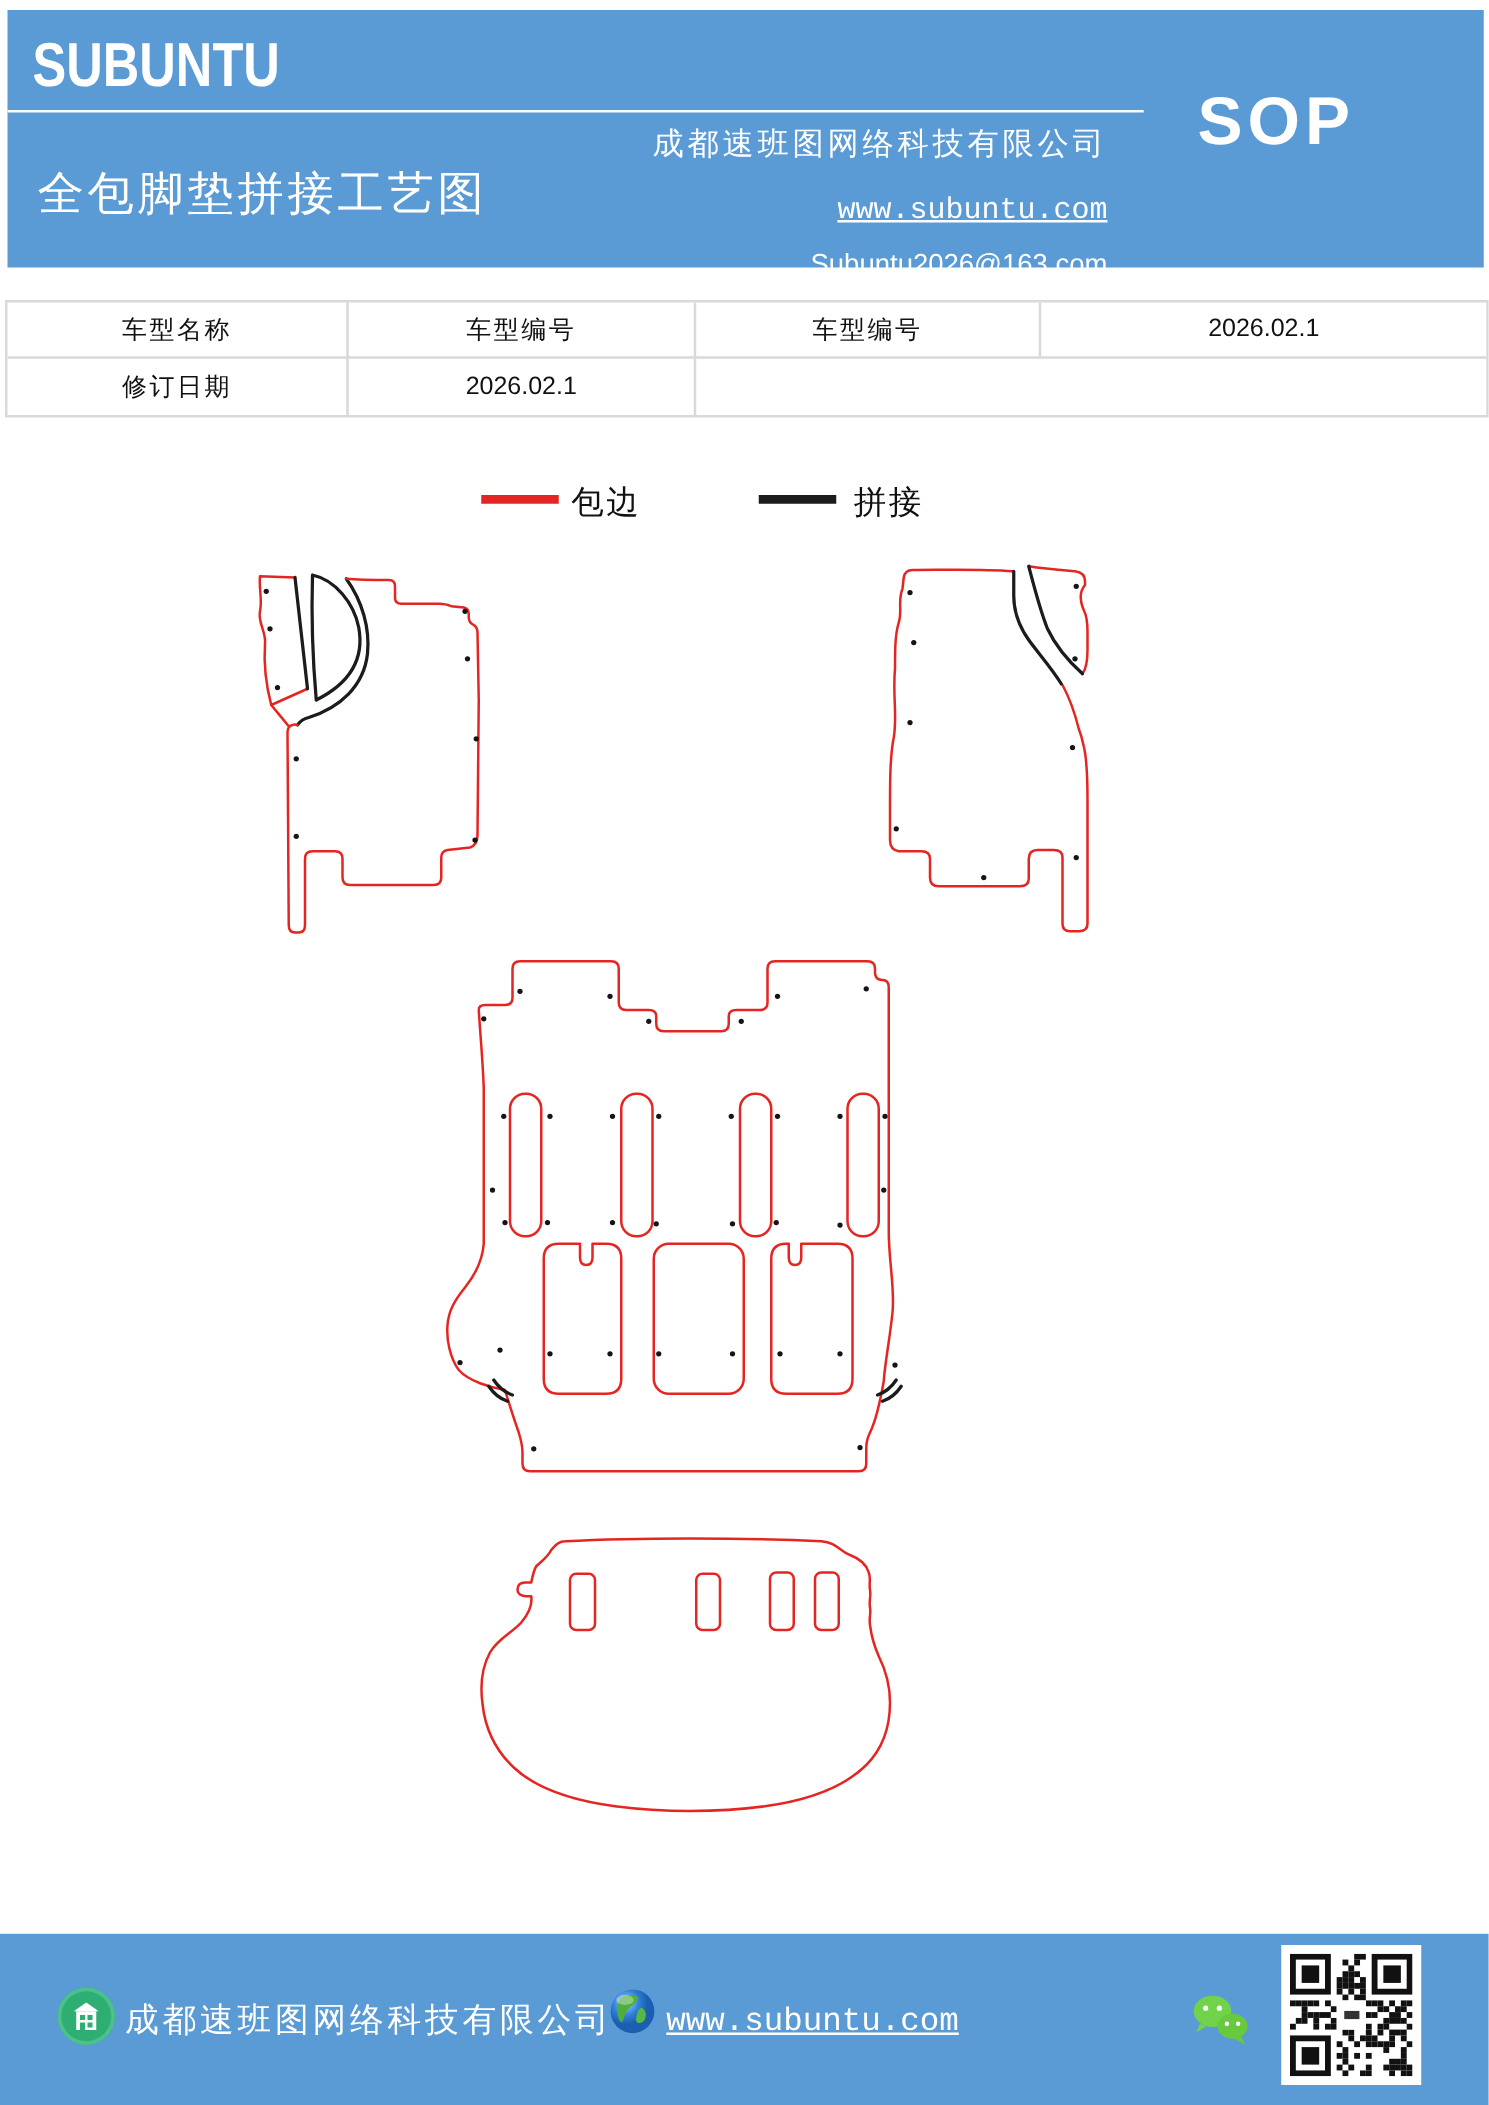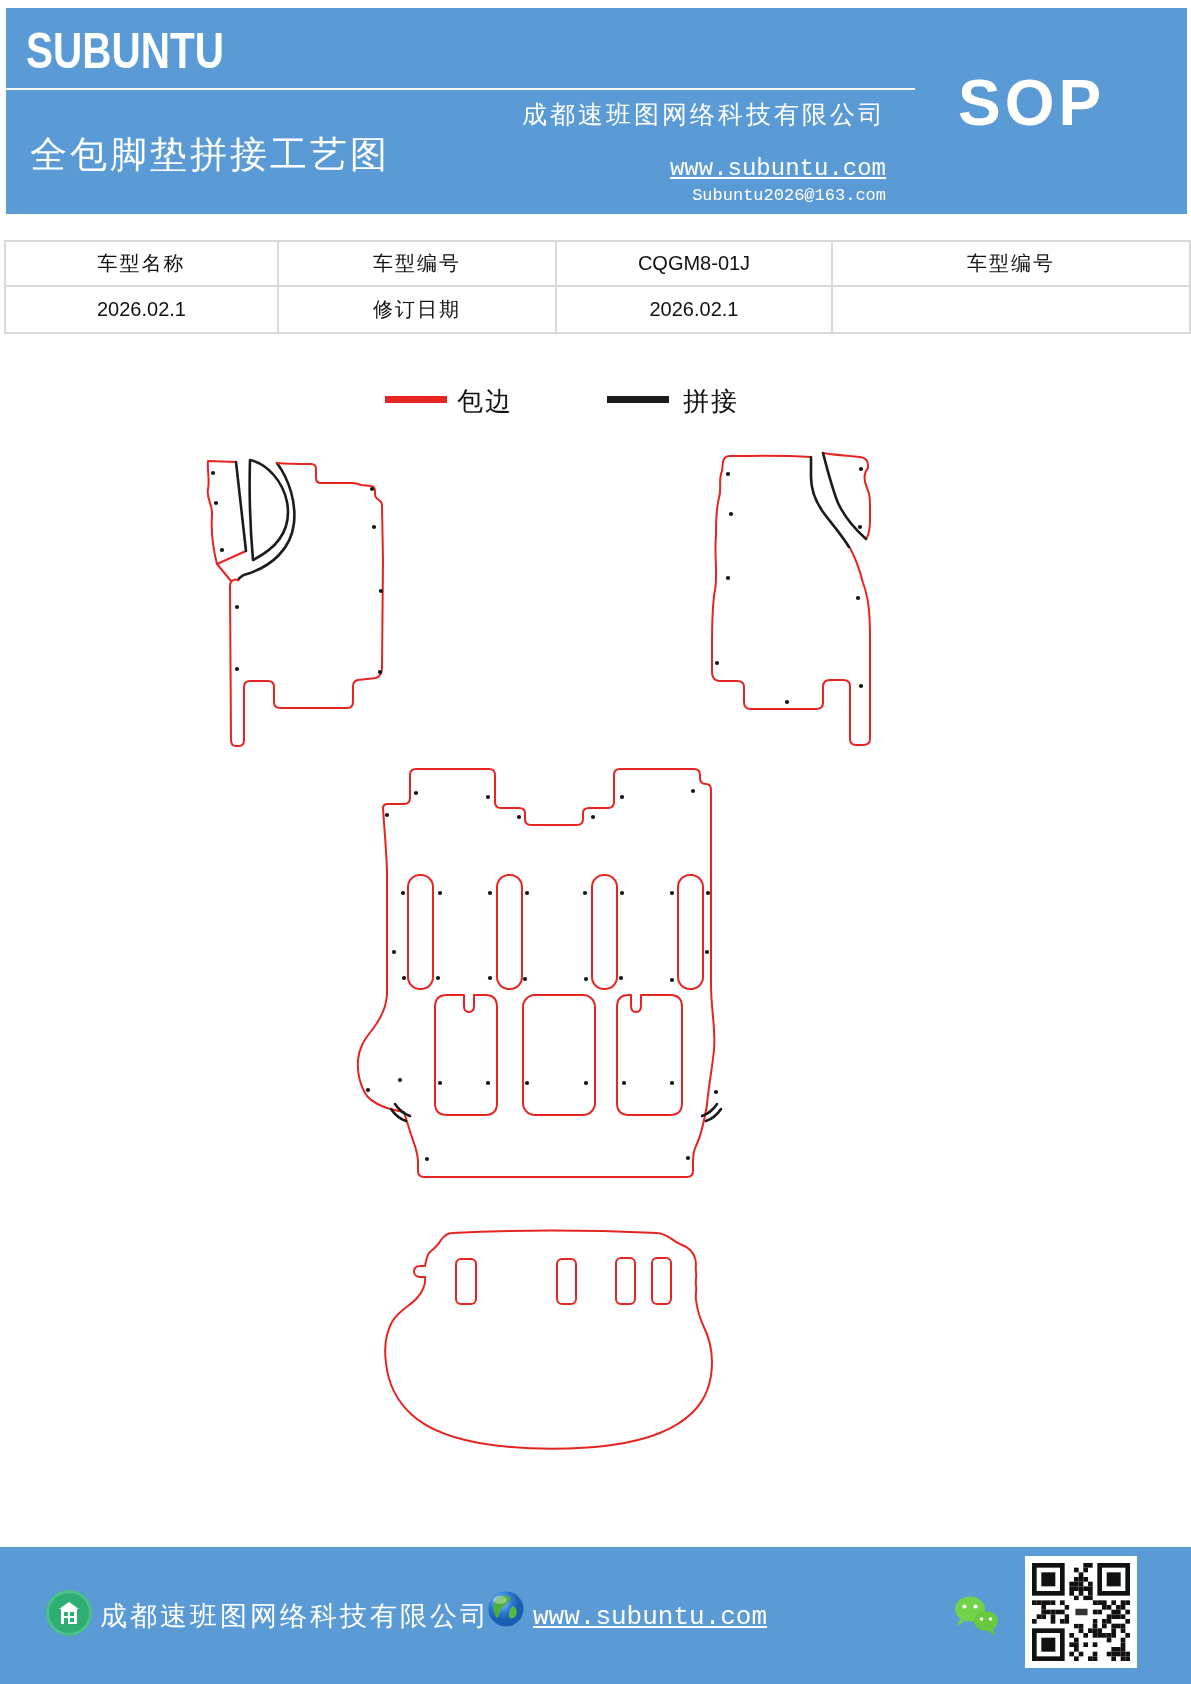--- a/index.html
+++ b/index.html
@@ -15,23 +15,23 @@
         letter-spacing:0px;transform:scale(.88,1.08);transform-origin:left top;
         font-family:"Liberation Sans",sans-serif;}
   .hline{left:0px;top:80px;width:909px;height:2px;background:rgba(255,255,255,.95);}
   .hdr-title{left:24px;top:122px;color:#fff;font-size:37px;letter-spacing:3px;
         font-family:"Liberation Serif","DejaVu Serif",serif;text-align:right;}
   .hdr-right{right:301px;top:90px;text-align:right;color:#fff;}
   .hdr-company{font-size:25px;letter-spacing:3px;
         font-family:"Liberation Serif","DejaVu Serif",serif;}
   .hdr-www{margin-top:24px;font-size:24px;text-decoration:underline;
         font-family:"Liberation Mono","DejaVu Sans Mono",monospace;}
-  .hdr-mail{margin-top:4px;font-size:17px;
-        font-family:Liberation Mono, monospace;}
-  .sop{left:952px;top:58px;color:#fff;font-weight:bold;font-size:64px;
+  .hdr-mail{margin-top:16px;font-size:22px;
+        font-family:Liberation Sans, sans-serif;}
+  .sop{left:952px;top:58px;color:#fff;font-weight:bold;font-size:54px;
         letter-spacing:4px;font-family:"Liberation Sans",sans-serif;}
   
   .info-table{left:4px;top:240px;width:1183px;display:grid;
         grid-template-columns:273px 278px 276px 1fr;grid-auto-rows:45px;
         border:2px solid #d9d9d9;background:#fff;}
   .cell{border-right:2px solid #d9d9d9;border-bottom:2px solid #d9d9d9;
         display:flex;align-items:center;justify-content:center;
         font-size:20px;color:#111;}
   .cell:nth-child(4n){border-right:none;}
   .cell:nth-child(n+5){border-bottom:none;}
@@ -72,21 +72,20 @@
     <div class="hdr-company">成都速班图网络科技有限公司</div>
     <div class="hdr-www">www.subuntu.com</div>
     <div class="hdr-mail">Subuntu2026@163.com</div>
   </div>
   <div class="abs sop">SOP</div>
 </div>
 
 <div class="abs info-table">
   <div class="cell lab">车型名称</div>
   <div class="cell lab">车型编号</div>
-  <div class="cell val">CQGM8-01J</div>
   <div class="cell lab">车型编号</div>
   <div class="cell val">2026.02.1</div>
   <div class="cell lab">修订日期</div>
   <div class="cell val">2026.02.1</div>
 </div>
 
 <div class="abs legend">
   <div class="swatch" style="left: 385px; background: rgb(229, 37, 33);"></div>
   <div class="legend-label" style="left:457px">包边</div>
   <div class="swatch" style="left: 607px; background: rgb(28, 28, 28);"></div>

